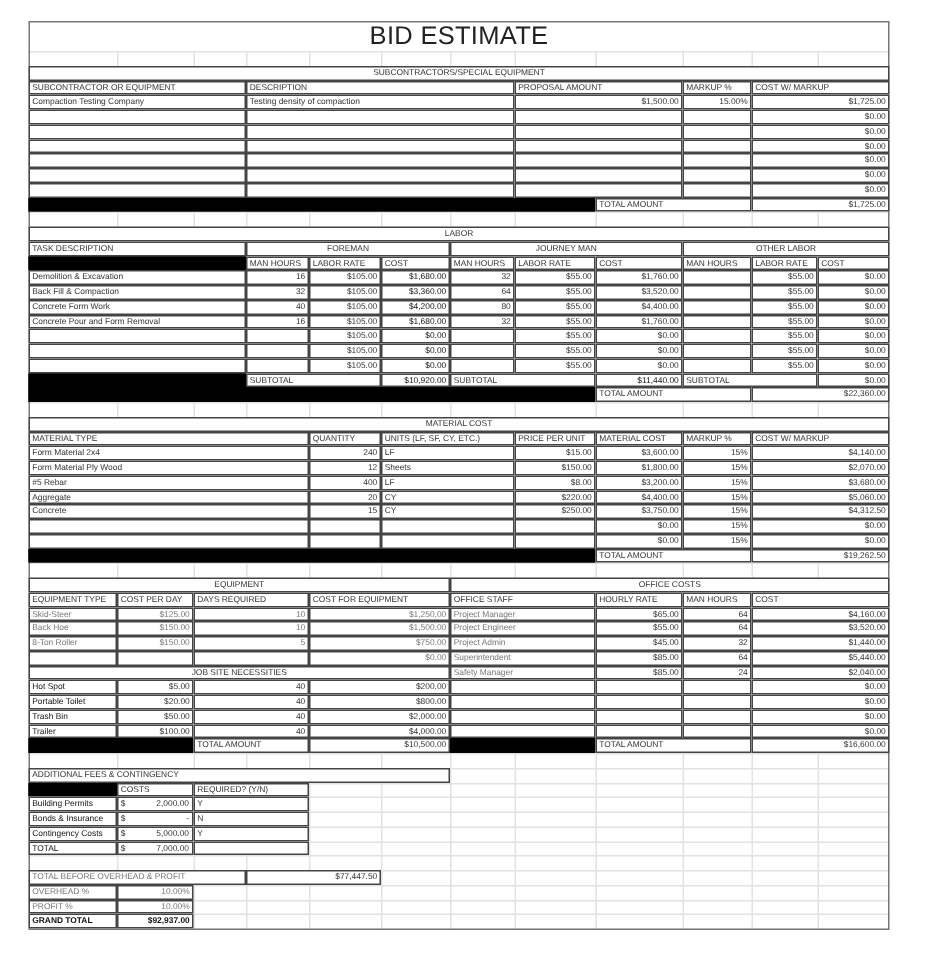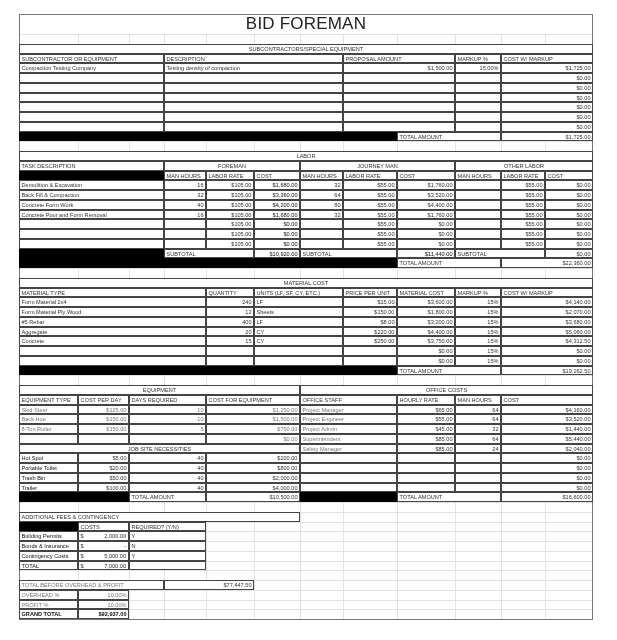--- a/index.html
+++ b/index.html
@@ -95,21 +95,21 @@
       <div class="gh" style="left: 19px; width: 574px; top: 550.75px;"></div>
       <div class="gh" style="left: 19px; width: 574px; top: 560.5px;"></div>
       <div class="gh" style="left: 19px; width: 574px; top: 570.25px;"></div>
       <div class="gh" style="left: 19px; width: 574px; top: 580px;"></div>
       <div class="gh" style="left: 19px; width: 574px; top: 589.75px;"></div>
       <div class="gh" style="left: 19px; width: 574px; top: 599.5px;"></div>
       <div class="gh" style="left: 19px; width: 574px; top: 609.25px;"></div>
       <div class="gh" style="left: 19px; width: 574px; top: 619px;"></div>
     </div>
   <div class="outer"></div>
-  <div class="title">BID FOREMAN</div>
+  <div class="title">BID ESTIMATE</div>
   <div id="cells">
       <div class="c ctr" style="left: 19px; top: 43.75px; width: 574px; height: 9.75px;">SUBCONTRACTORS/SPECIAL EQUIPMENT</div>
       <div class="c " style="left: 19px; top: 53.5px; width: 145px; height: 9.75px;">SUBCONTRACTOR OR EQUIPMENT</div>
       <div class="c " style="left: 164px; top: 53.5px; width: 179px; height: 9.75px;">DESCRIPTION</div>
       <div class="c " style="left: 343px; top: 53.5px; width: 112px; height: 9.75px;">PROPOSAL AMOUNT</div>
       <div class="c " style="left: 455px; top: 53.5px; width: 46px; height: 9.75px;">MARKUP %</div>
       <div class="c " style="left: 501px; top: 53.5px; width: 92px; height: 9.75px;">COST W/ MARKUP</div>
       <div class="c " style="left: 19px; top: 63.25px; width: 145px; height: 9.75px;">Compaction Testing Company</div>
       <div class="c " style="left: 164px; top: 63.25px; width: 179px; height: 9.75px;">Testing density of compaction</div>
       <div class="c r" style="left: 343px; top: 63.25px; width: 112px; height: 9.75px;">$1,500.00</div>

